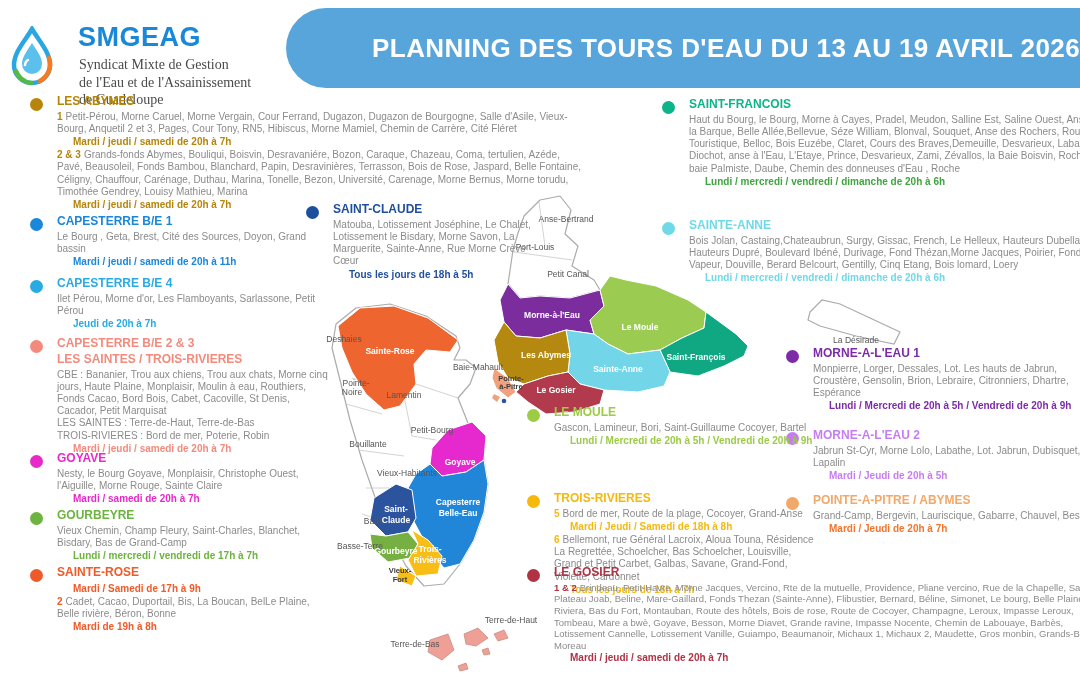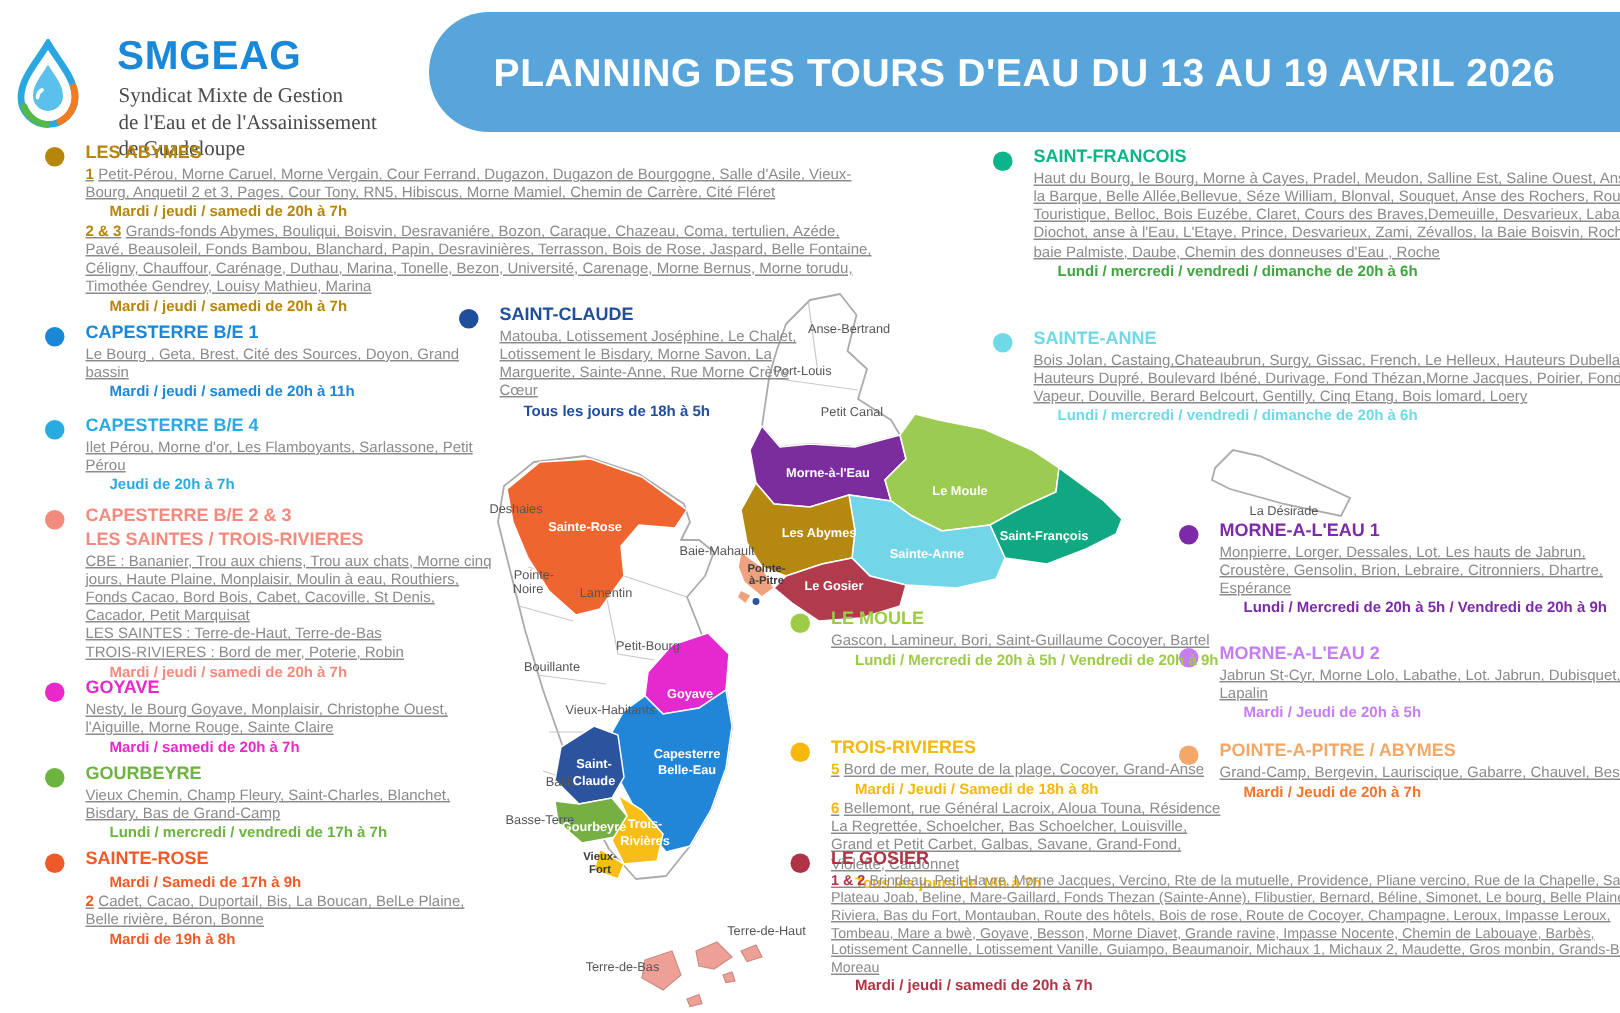--- a/index.html
+++ b/index.html
@@ -4,32 +4,32 @@
 <style>
   html,body{margin:0;padding:0;background:#fff;}
   .page{position:relative;width:1080px;height:675px;overflow:hidden;background:#fff;
         font-family:"Liberation Sans",sans-serif;}
   
   .logo-icon{position:absolute;left:8px;top:26px;width:48px;height:60px;}
   .logo-name{position:absolute;left:78px;top:22px;font-size:27px;font-weight:bold;
              letter-spacing:.5px;color:#1988D8;}
   .logo-tag{position:absolute;left:79px;top:56px;font-size:14px;line-height:1.25;color:#4A4A4A;font-family:Liberation Serif, serif;}
   .banner{position:absolute;left:286px;top:8px;width:794px;height:80px;background:#58A5DB;
-          border-radius:40px 0 0 40px;display:flex;align-items:center;justify-content:center;}
+          border-radius:40px 0 0 40px;display:flex;align-items:center;justify-content:flex-end;}
   .banner h1{margin:0;font-size:26px;font-weight:bold;color:#fff;letter-spacing:.4px;}
   
   .map{position:absolute;left:308px;top:188px;width:772px;height:487px;z-index:1;pointer-events:none;}
   .ml{font-size:8.5px;fill:#555;text-anchor:middle;}
   .mw{font-size:8.5px;fill:#fff;font-weight:bold;text-anchor:middle;}
   .md{font-size:7.5px;fill:#3a3a3a;font-weight:bold;text-anchor:middle;}
   
   .section{position:absolute;padding-left:27px;z-index:2;}
   .bullet{position:absolute;left:0;top:3px;width:13px;height:13px;border-radius:50%;background:var(--c);}
   .section .title{margin:0 0 2px 0;font-size:12px;font-weight:bold;color:var(--c);line-height:1.15;}
-  .body{margin:0;color:#8B8B8B;font-size:10px;line-height:1.22;white-space:pre-line;text-decoration:underline;}
+  .body{margin:0;color:#8B8B8B;font-size:10px;line-height:1.22;white-space:pre-line;}
   .pfx{color:var(--c);font-weight:bold;margin-right:3px;}
   .sched{margin:0 0 1px 0;color:var(--c);font-weight:bold;font-size:10px;line-height:1.3;white-space:nowrap;padding-left:16px;}
   #sec-les-abymes{left:30px;top:95px;width:530px;}
   #sec-capesterre-be-1{left:30px;top:215px;width:262px;}
   #sec-capesterre-be-4{left:30px;top:277px;width:262px;}
   #sec-capesterre-2-3{left:30px;top:337px;width:274px;}
   #sec-goyave{left:30px;top:452px;width:274px;}
   #sec-gourbeyre{left:30px;top:509px;width:274px;}
   #sec-sainte-rose{left:30px;top:566px;width:276px;}
   #sec-saint-claude{left:306px;top:203px;width:220px;}

